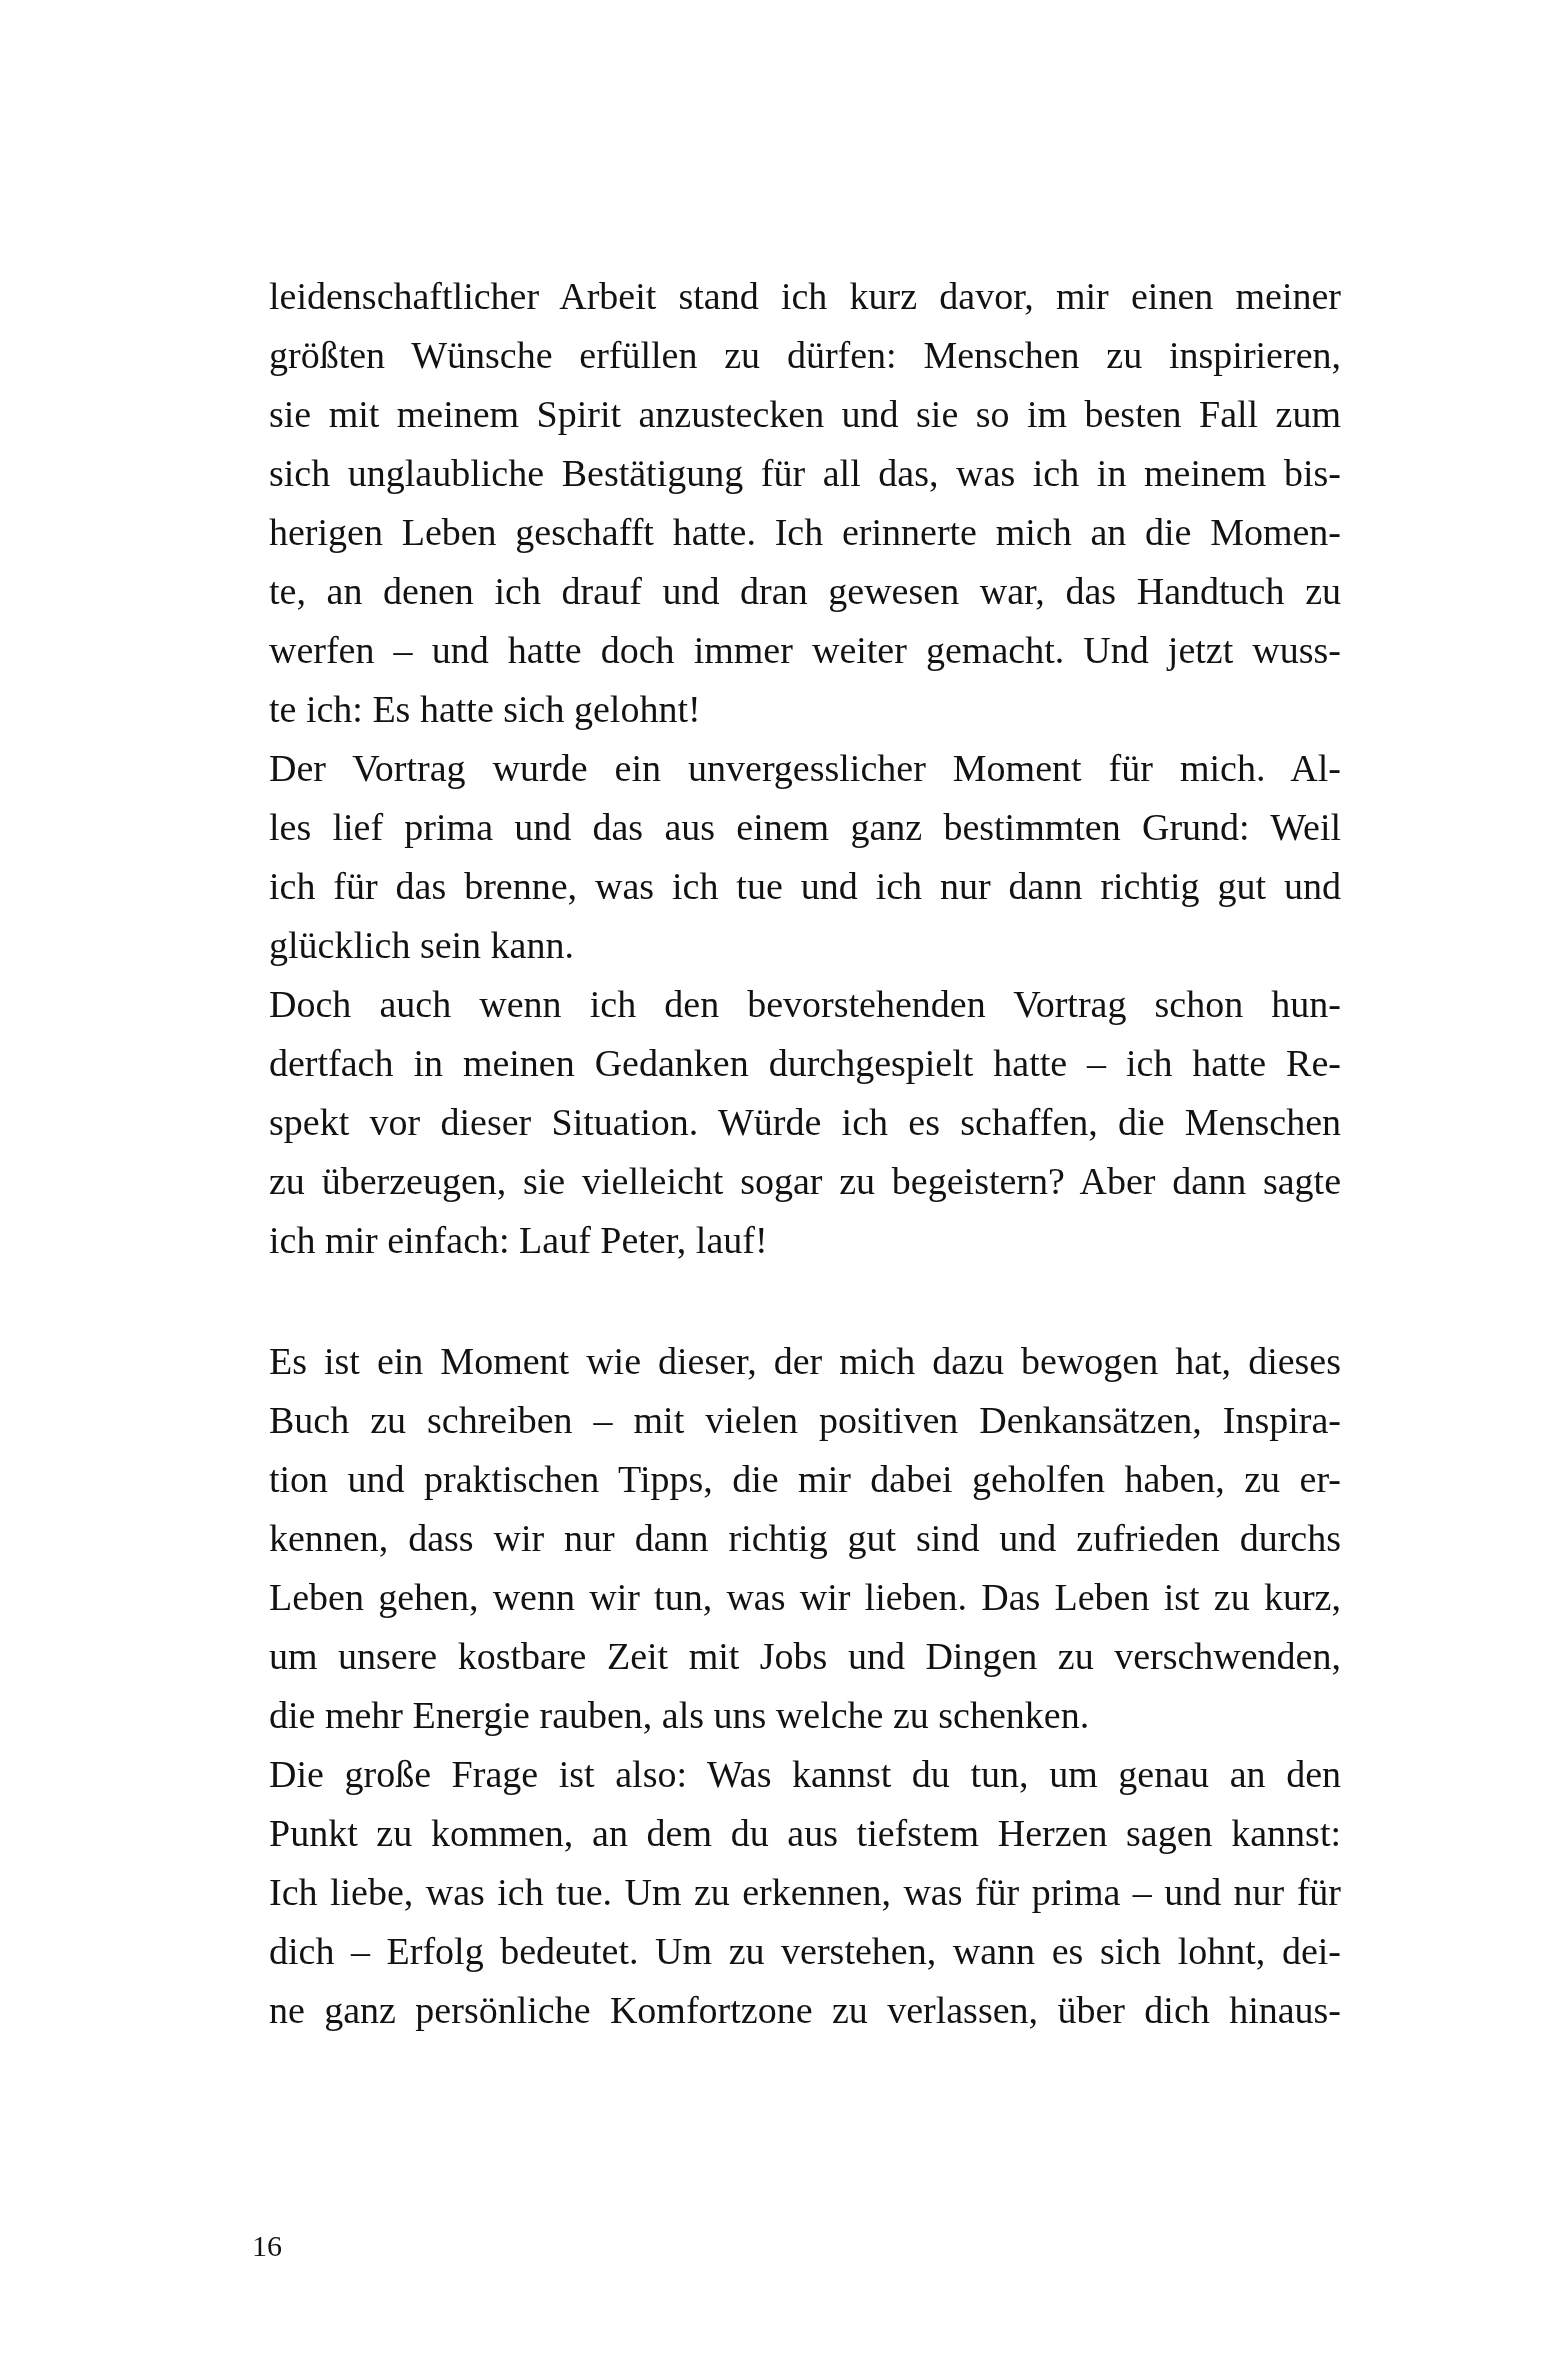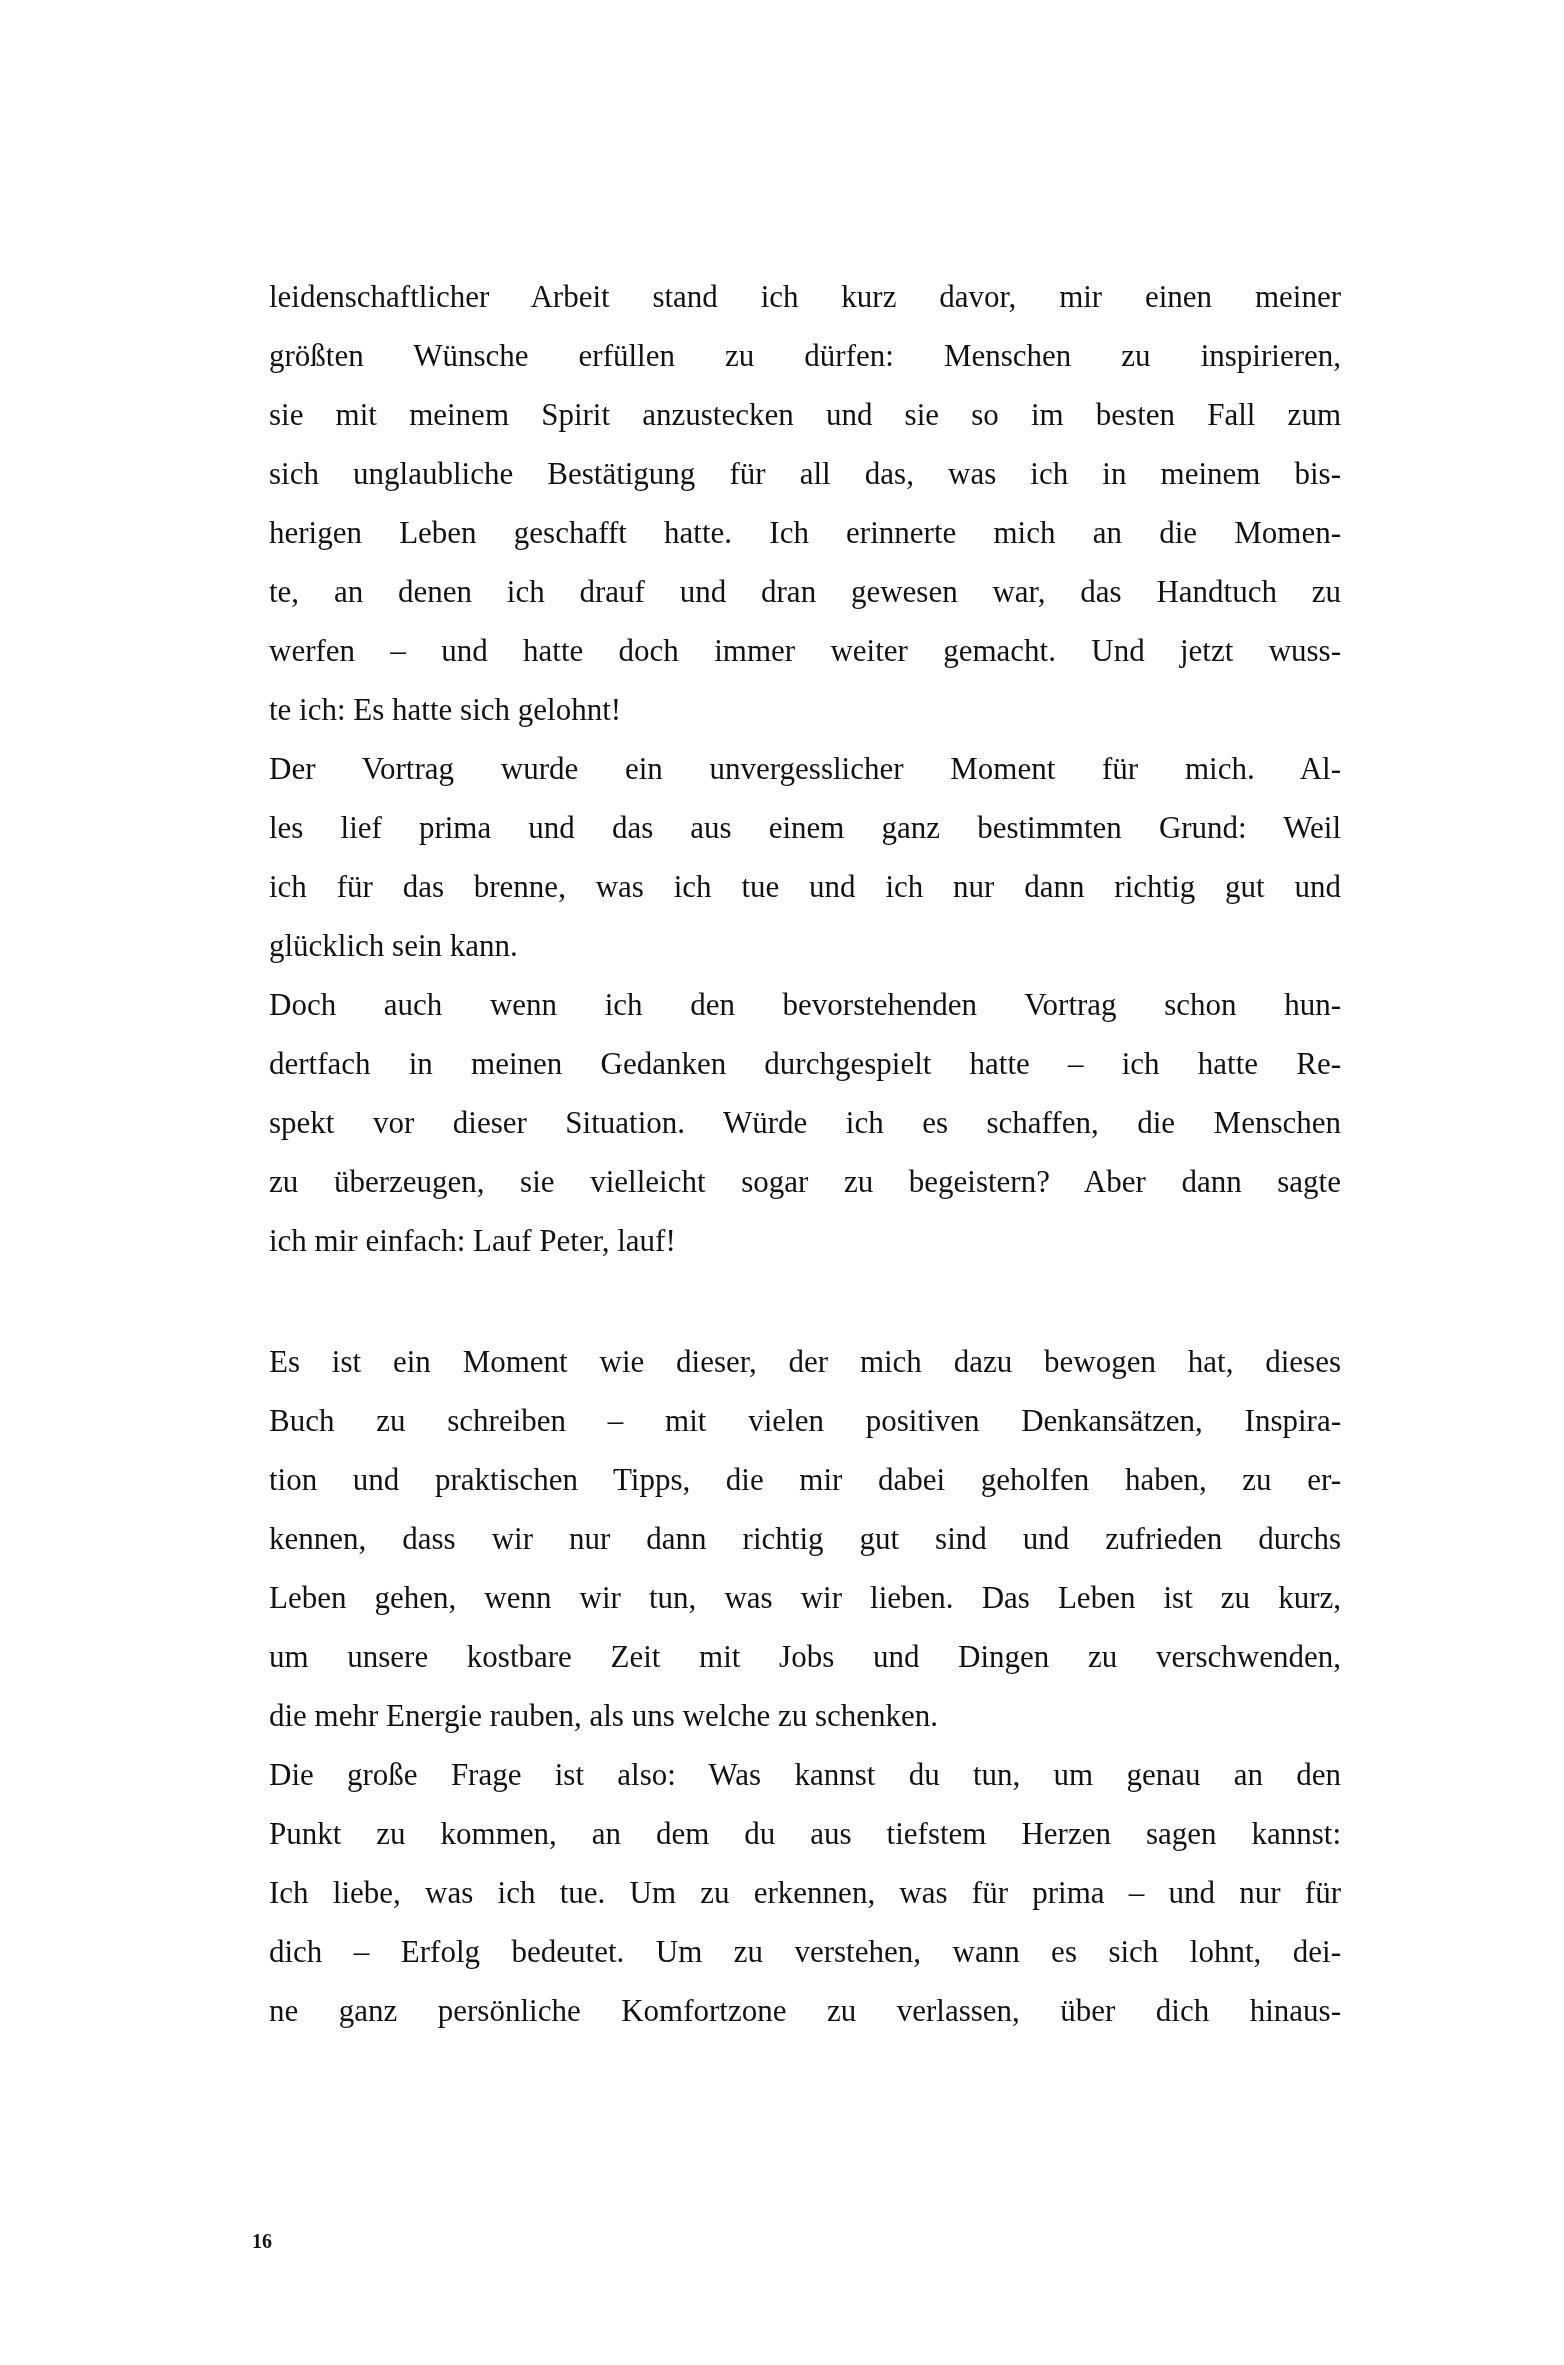--- a/index.html
+++ b/index.html
@@ -22,40 +22,39 @@
     width: 1072px;
   }
   .paragraph {
     margin: 0;
     padding: 0;
   }
   .paragraph.gap-before {
     margin-top: 62px;
   }
   .line {
-    font-size: 31px;
+    font-size: 38px;
     line-height: 59px;
     height: 59px;
     text-align: justify;
     text-align-last: justify;
     text-justify: inter-word;
     white-space: normal;
     overflow: visible;
   }
   .line.para-end {
     text-align: right;
     text-align-last: left;
   }
   .folio {
     position: absolute;
     left: 252px;
     top: 2231px;
-    font-size: 20px;
+    font-size: 30px;
     line-height: 1;
-    font-weight: bold;
   }
 </style>
 </head>
 <body>
 
 <div class="page">
 
   <div class="text-block">
 
     <div class="paragraph">

